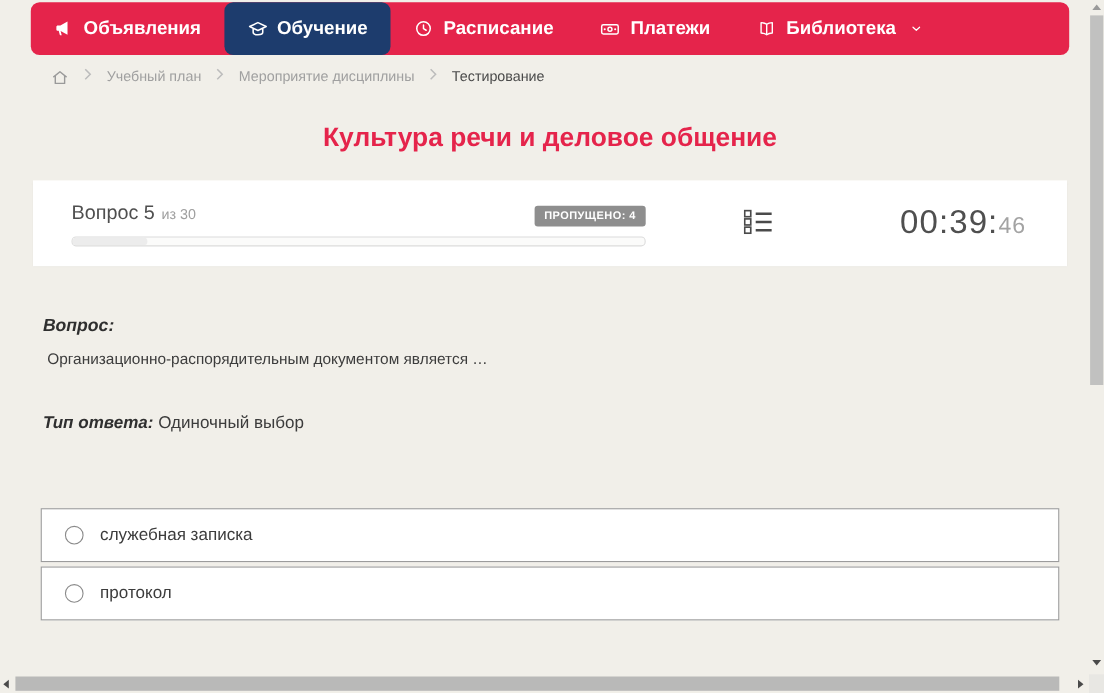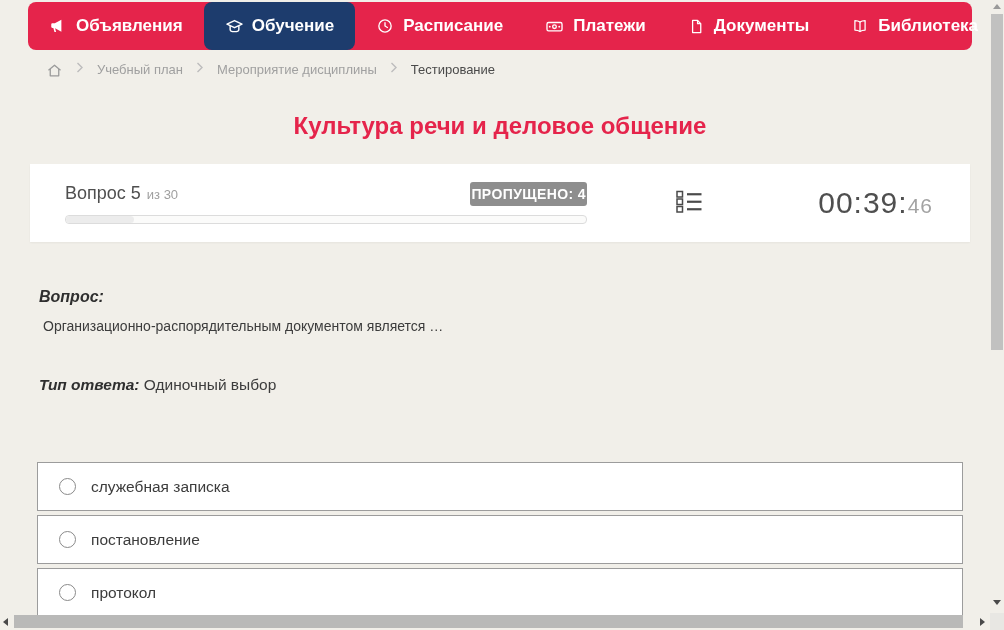--- a/index.html
+++ b/index.html
@@ -56,22 +56,22 @@
     padding:0 25px 0 35px;
     gap:25px;
   }
   .qc-left{width:522px;}
   .qc-row1{display:flex;align-items:baseline;}
   .qc-question{font-size:18px;color:#4f4f4f;}
   .qc-total{font-size:13px;color:#9f9f9f;margin-left:6px;}
   .qc-badge{
     margin-left:auto;
     background:#8e8e8e;color:#fff;
-    font-size:14px;font-weight:700;letter-spacing:.4px;
-    padding:4px 1px;border-radius:3px;
+    font-size:10px;font-weight:700;letter-spacing:.4px;
+    padding:4px 9px;border-radius:3px;
   }
   .progress{
     margin-top:9px;height:7px;border-radius:4px;
     border:1px solid #dcdcdc;background:#fbfbfa;overflow:hidden;
   }
   .progress-fill{height:100%;background:#ececec;border-radius:4px;width:0;}
   .qlist-btn{
     margin-left:64px;background:none;border:none;padding:0;cursor:pointer;
     display:flex;align-items:center;
   }
@@ -151,29 +151,20 @@
         <svg width="19" height="19" viewBox="0 0 24 24" fill="none" stroke="#fff" stroke-width="1.7">
             <rect x="2.5" y="7" width="19" height="10.5" rx="2"></rect>
             <circle cx="12" cy="12.2" r="2.3"></circle>
             <path d="M6 12.2h.01M18 12.2h.01" stroke-width="2.4" stroke-linecap="round"></path>
           </svg>
       </span>
       <span>Платежи</span>
     </div>
     <div class="nav-item">
       <span class="ic">
-        <svg width="17" height="17" viewBox="0 0 24 24" fill="none" stroke="#fff" stroke-width="1.8" stroke-linejoin="round">
-            <path d="M6.5 3.5h7L18 8v12.5H6.5V3.5z"></path>
-            <path d="M13.5 3.5V8H18"></path>
-          </svg>
-      </span>
-      <span>Документы</span>
-    </div>
-    <div class="nav-item">
-      <span class="ic">
         <svg width="18" height="18" viewBox="0 0 24 24" fill="none" stroke="#fff" stroke-width="1.7" stroke-linejoin="round">
             <path d="M12 6.8C10.2 5.4 7.8 4.8 5.2 4.8v12.6c2.6 0 5 .6 6.8 2 1.8-1.4 4.2-2 6.8-2V4.8c-2.6 0-5 .6-6.8 2z"></path>
             <path d="M12 6.8v12.6"></path>
           </svg>
       </span>
       <span>Библиотека</span>
       <span class="chev">
         <svg width="12" height="12" viewBox="0 0 24 24" fill="none" stroke="#fff" stroke-width="2.2" stroke-linecap="round" stroke-linejoin="round">
             <path d="M6 9.5l6 5.5 6-5.5"></path>
           </svg>
@@ -244,24 +235,20 @@
     <p class="q-type"><span class="lbl">Тип ответа:</span> <span>Одиночный выбор</span></p>
   </div>
 
   <div class="options">
     <div class="option">
       <span class="radio"></span>
       <span class="opt-label">служебная записка</span>
     </div>
     <div class="option">
       <span class="radio"></span>
-      <span class="opt-label">постановление</span>
-    </div>
-    <div class="option">
-      <span class="radio"></span>
       <span class="opt-label">протокол</span>
     </div>
   </div>
 
   <div class="vscroll">
     <div class="tri tri-up"></div>
     <div class="v-thumb"></div>
     <div class="tri tri-down"></div>
   </div>
   <div class="hscroll">

